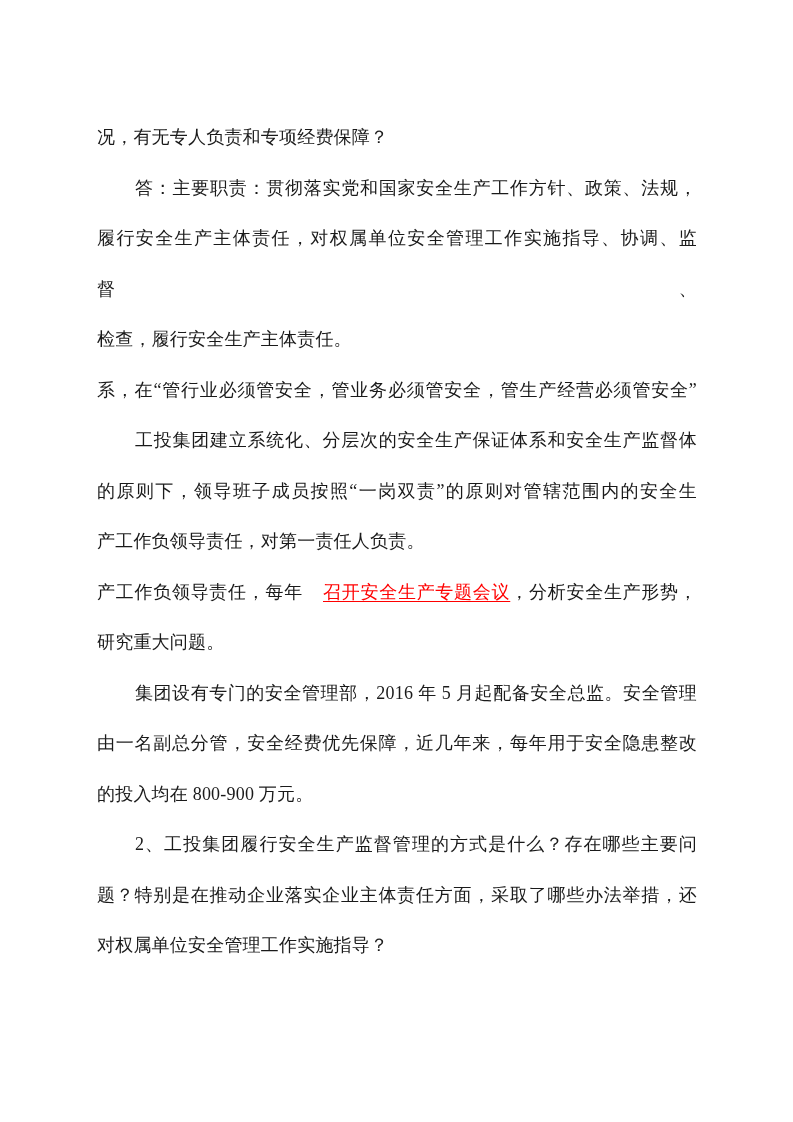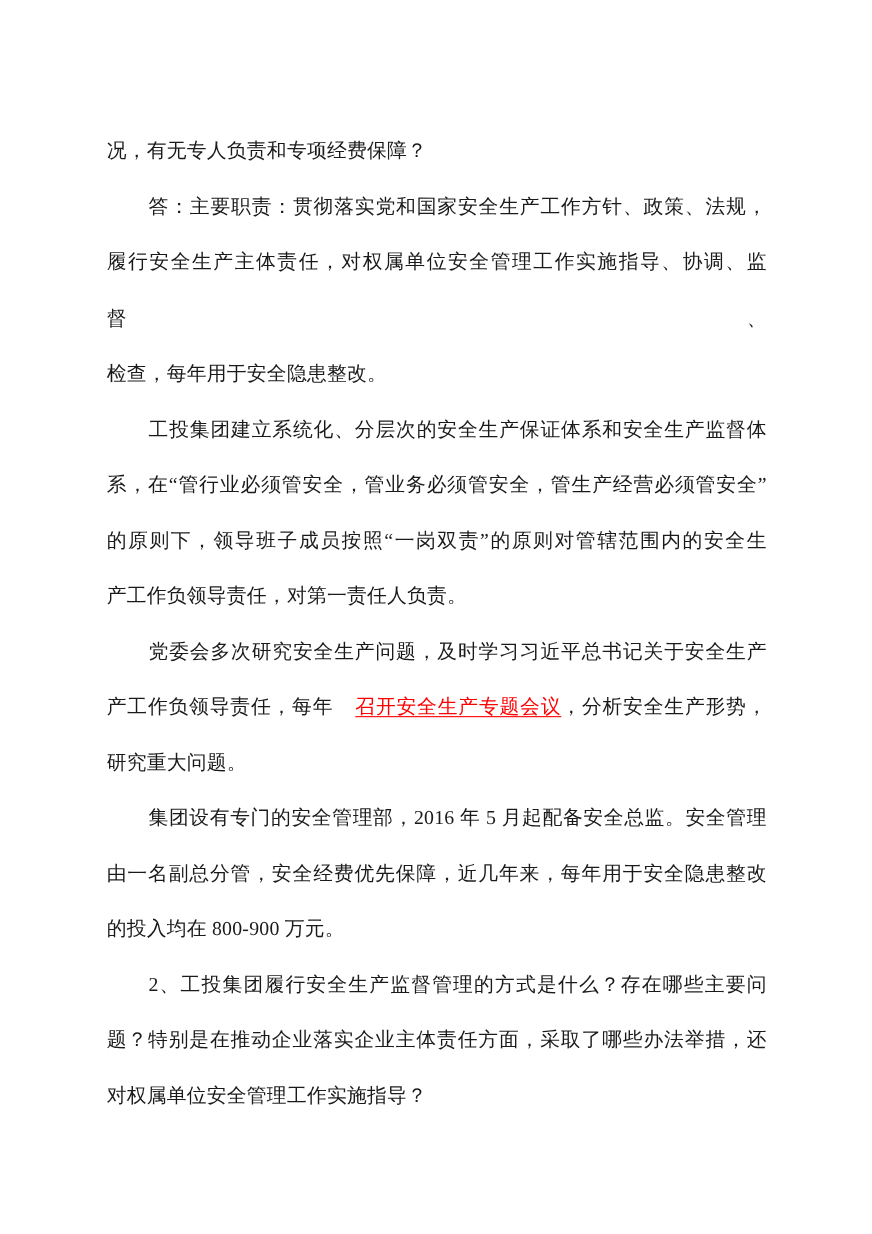--- a/index.html
+++ b/index.html
@@ -49,28 +49,27 @@
 </head>
 <body>
 
 <div class="page">
   <div class="content">
 
     <div class="line">况，有无专人负责和专项经费保障？</div>
 
     <div class="line full indent">答：主要职责：贯彻落实党和国家安全生产工作方针、政策、法规，</div>
     <div class="line full">履行安全生产主体责任，对权属单位安全管理工作实施指导、协调、监督、</div>
-    <div class="line">检查，每年用于安全隐患整改。</div>
+    <div class="line">检查，履行安全生产主体责任。</div>
 
+    <div class="line full">系，在“管行业必须管安全，管业务必须管安全，管生产经营必须管安全”</div>
     <div class="line full indent">工投集团建立系统化、分层次的安全生产保证体系和安全生产监督体</div>
-    <div class="line full">系，在“管行业必须管安全，管业务必须管安全，管生产经营必须管安全”</div>
     <div class="line full">的原则下，领导班子成员按照“一岗双责”的原则对管辖范围内的安全生</div>
     <div class="line">产工作负领导责任，对第一责任人负责。</div>
 
-    <div class="line full indent">党委会多次研究安全生产问题，及时学习习近平总书记关于安全生产</div>
     <div class="line full"><span>产工作负领导责任，每年</span><span class="hl">召开安全生产专题会议</span><span>，分析安全生产形势，</span></div>
     <div class="line">研究重大问题。</div>
 
     <div class="line full indent">集团设有专门的安全管理部，2016 年 5 月起配备安全总监。安全管理</div>
     <div class="line full">由一名副总分管，安全经费优先保障，近几年来，每年用于安全隐患整改</div>
     <div class="line">的投入均在 800-900 万元。</div>
 
     <div class="line full indent">2、工投集团履行安全生产监督管理的方式是什么？存在哪些主要问</div>
     <div class="line full">题？特别是在推动企业落实企业主体责任方面，采取了哪些办法举措，还</div>
     <div class="line">对权属单位安全管理工作实施指导？</div>

